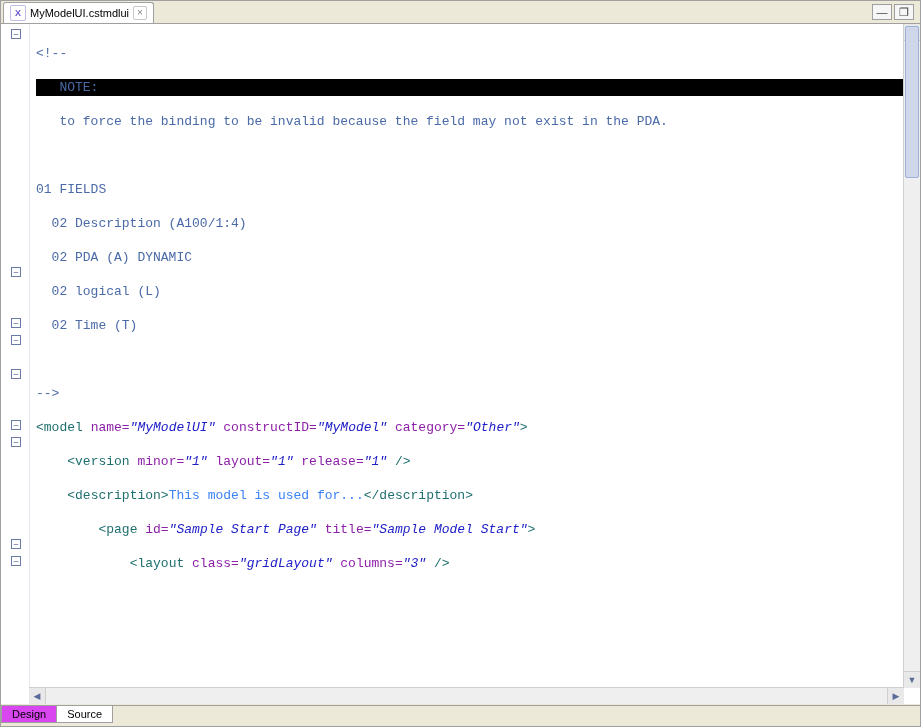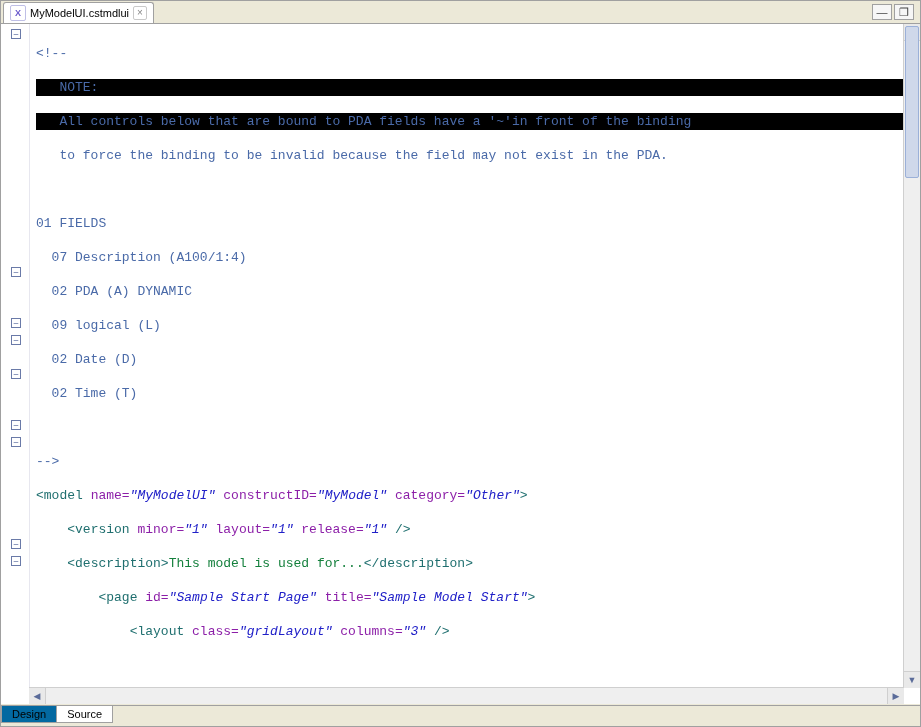--- a/index.html
+++ b/index.html
@@ -15,32 +15,32 @@
   .fold{position:absolute;left:10px;width:10px;height:10px;border:1px solid #6a7aa8;background:#fff;color:#6a7aa8;font-size:9px;line-height:9px;text-align:center;font-family:monospace;box-sizing:border-box}
   .code-scroll{flex:1;overflow:auto}
   .code{padding:4px 0 4px 6px;font-family:"Courier New",monospace;font-size:13px;line-height:17px;white-space:pre;color:#000;min-width:880px}
   .hl{background:#000000}
   .ln{display:block;height:17px}
   .c{color:#4a6aa8}     
   .t{color:#1f6f6f}     
   .a{color:#8c1fa8}     
   .v{color:#2020c8;font-style:italic}  
   .b{color:#1f6f6f}     
-  .k{color:#15803d}        
+  .k{color:#3b82f6}        
   .scrollbar-v{position:absolute;top:0;right:0;width:16px;bottom:16px;background:#efefef;border-left:1px solid #cfcfcf}
   .scrollbar-v .thumb{position:absolute;left:1px;right:1px;top:2px;height:150px;background:#cfd8ea;border:1px solid #9bb0d8;border-radius:2px}
   .scrollbar-v .arr{position:absolute;left:0;right:0;height:16px;display:flex;align-items:center;justify-content:center;color:#5a6b99;background:#e9e9e9;font-size:9px}
   .scroll-up{top:0;border-bottom:1px solid #cfcfcf}
   .scroll-dn{bottom:0;border-top:1px solid #cfcfcf}
   .scrollbar-h{position:absolute;left:28px;right:16px;bottom:0;height:16px;background:#efefef;border-top:1px solid #cfcfcf}
   .scrollbar-h .arr{position:absolute;top:0;bottom:0;width:16px;display:flex;align-items:center;justify-content:center;color:#5a6b99;background:#e9e9e9;font-size:9px}
   .scroll-l{left:0;border-right:1px solid #cfcfcf}
   .scroll-r{right:0;border-left:1px solid #cfcfcf}
   .bottom-tabs{position:absolute;left:0;right:0;bottom:0;height:20px;background:#ece9d8;display:flex;align-items:flex-start;border-top:1px solid #a0a0a0}
-  .btab{padding:2px 10px;border:1px solid #a0a0a0;border-top:none;background:#0369a1;font-size:11px;margin-right:-1px}
+  .btab{padding:2px 10px;border:1px solid #a0a0a0;border-top:none;background:#d946ef;font-size:11px;margin-right:-1px}
   .btab.active{background:#fff}
 </style>
 </head>
 <body>
 
 <div class="editor-frame">
 
   <div class="tab-bar">
     <div class="tab">
       <span class="file-icon">X</span>
@@ -63,28 +63,26 @@
       <div class="fold" style="top:396px">−</div>
       <div class="fold" style="top:413px">−</div>
       <div class="fold" style="top:515px">−</div>
       <div class="fold" style="top:532px">−</div>
     </div>
 
     <div class="code-scroll">
       <div class="code">
 <span class="ln"><span class="c">&lt;!--</span></span>
 <span class="ln hl"><span class="c">   NOTE:</span></span>
-<span class="ln hl"><span class="c">   All controls below that are bound to PDA fields have a '~'in front of the binding</span></span>
 <span class="ln"><span class="c">   to force the binding to be invalid because the field may not exist in the PDA.</span></span>
 <span class="ln"></span>
 <span class="ln"><span class="c">01 FIELDS</span></span>
-<span class="ln"><span class="c">  07 Description (A100/1:4)</span></span>
+<span class="ln"><span class="c">  02 Description (A100/1:4)</span></span>
 <span class="ln"><span class="c">  02 PDA (A) DYNAMIC</span></span>
-<span class="ln"><span class="c">  09 logical (L)</span></span>
-<span class="ln"><span class="c">  02 Date (D)</span></span>
+<span class="ln"><span class="c">  02 logical (L)</span></span>
 <span class="ln"><span class="c">  02 Time (T)</span></span>
 <span class="ln"></span>
 <span class="ln"><span class="c">--&gt;</span></span>
 <span class="ln"><span class="b">&lt;</span><span class="t">model</span> <span class="a">name=</span><span class="v">"MyModelUI"</span> <span class="a">constructID=</span><span class="v">"MyModel"</span> <span class="a">category=</span><span class="v">"Other"</span><span class="b">&gt;</span></span>
 <span class="ln">    <span class="b">&lt;</span><span class="t">version</span> <span class="a">minor=</span><span class="v">"1"</span> <span class="a">layout=</span><span class="v">"1"</span> <span class="a">release=</span><span class="v">"1"</span> <span class="b">/&gt;</span></span>
 <span class="ln">    <span class="b">&lt;</span><span class="t">description</span><span class="b">&gt;</span><span class="k">This model is used for...</span><span class="b">&lt;/</span><span class="t">description</span><span class="b">&gt;</span></span>
 <span class="ln">        <span class="b">&lt;</span><span class="t">page</span> <span class="a">id=</span><span class="v">"Sample Start Page"</span> <span class="a">title=</span><span class="v">"Sample Model Start"</span><span class="b">&gt;</span></span>
 <span class="ln">            <span class="b">&lt;</span><span class="t">layout</span> <span class="a">class=</span><span class="v">"gridLayout"</span> <span class="a">columns=</span><span class="v">"3"</span> <span class="b">/&gt;</span></span>
 
 

